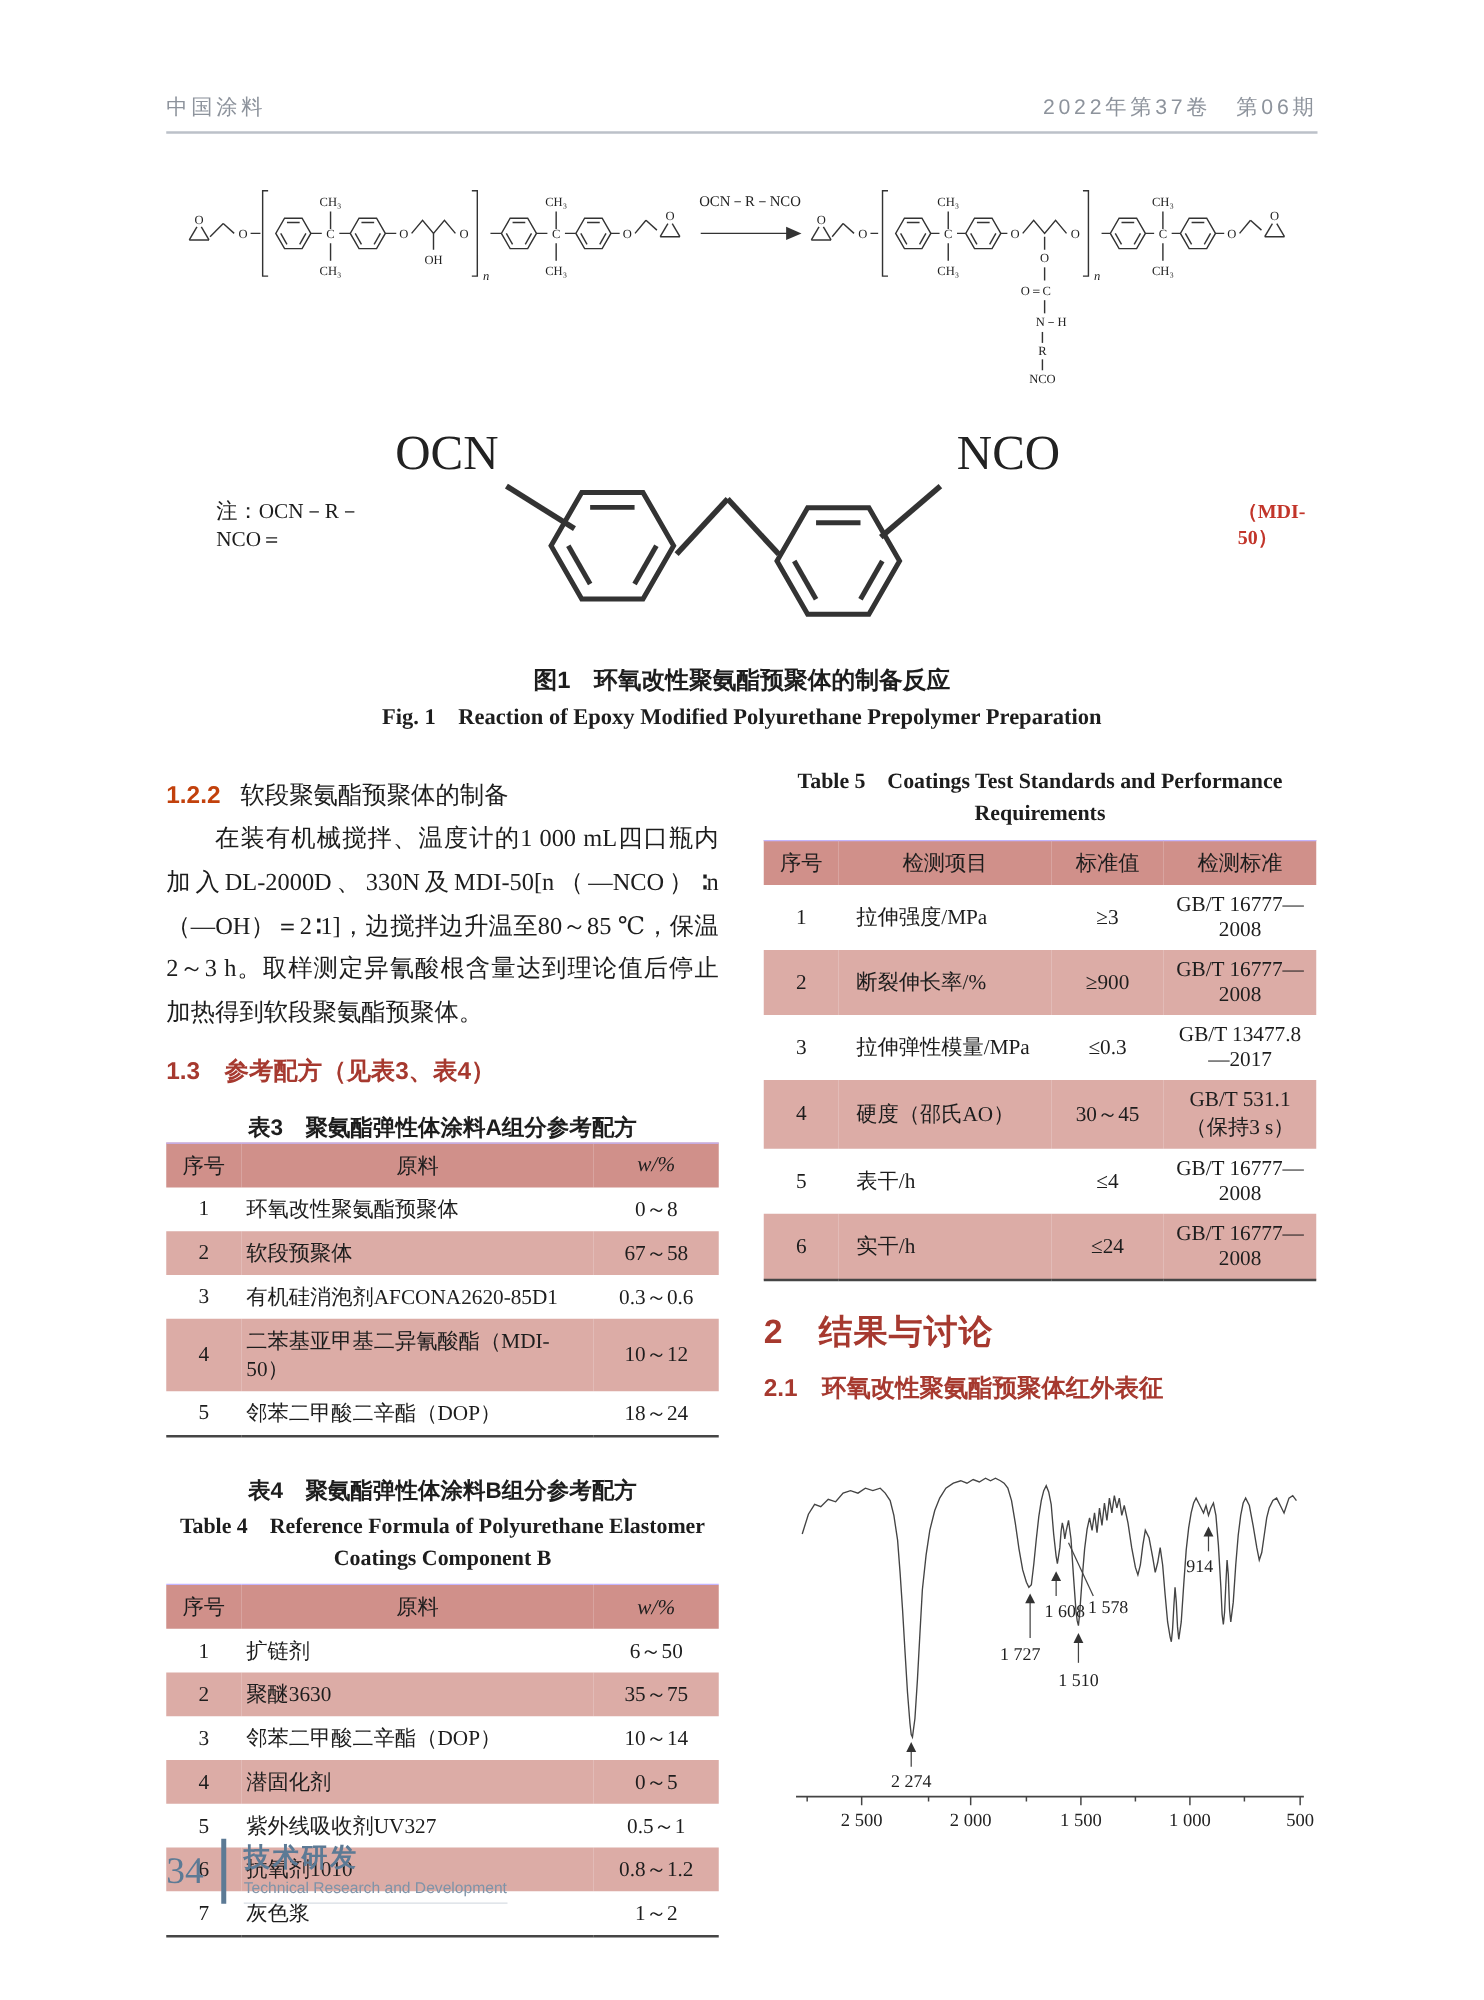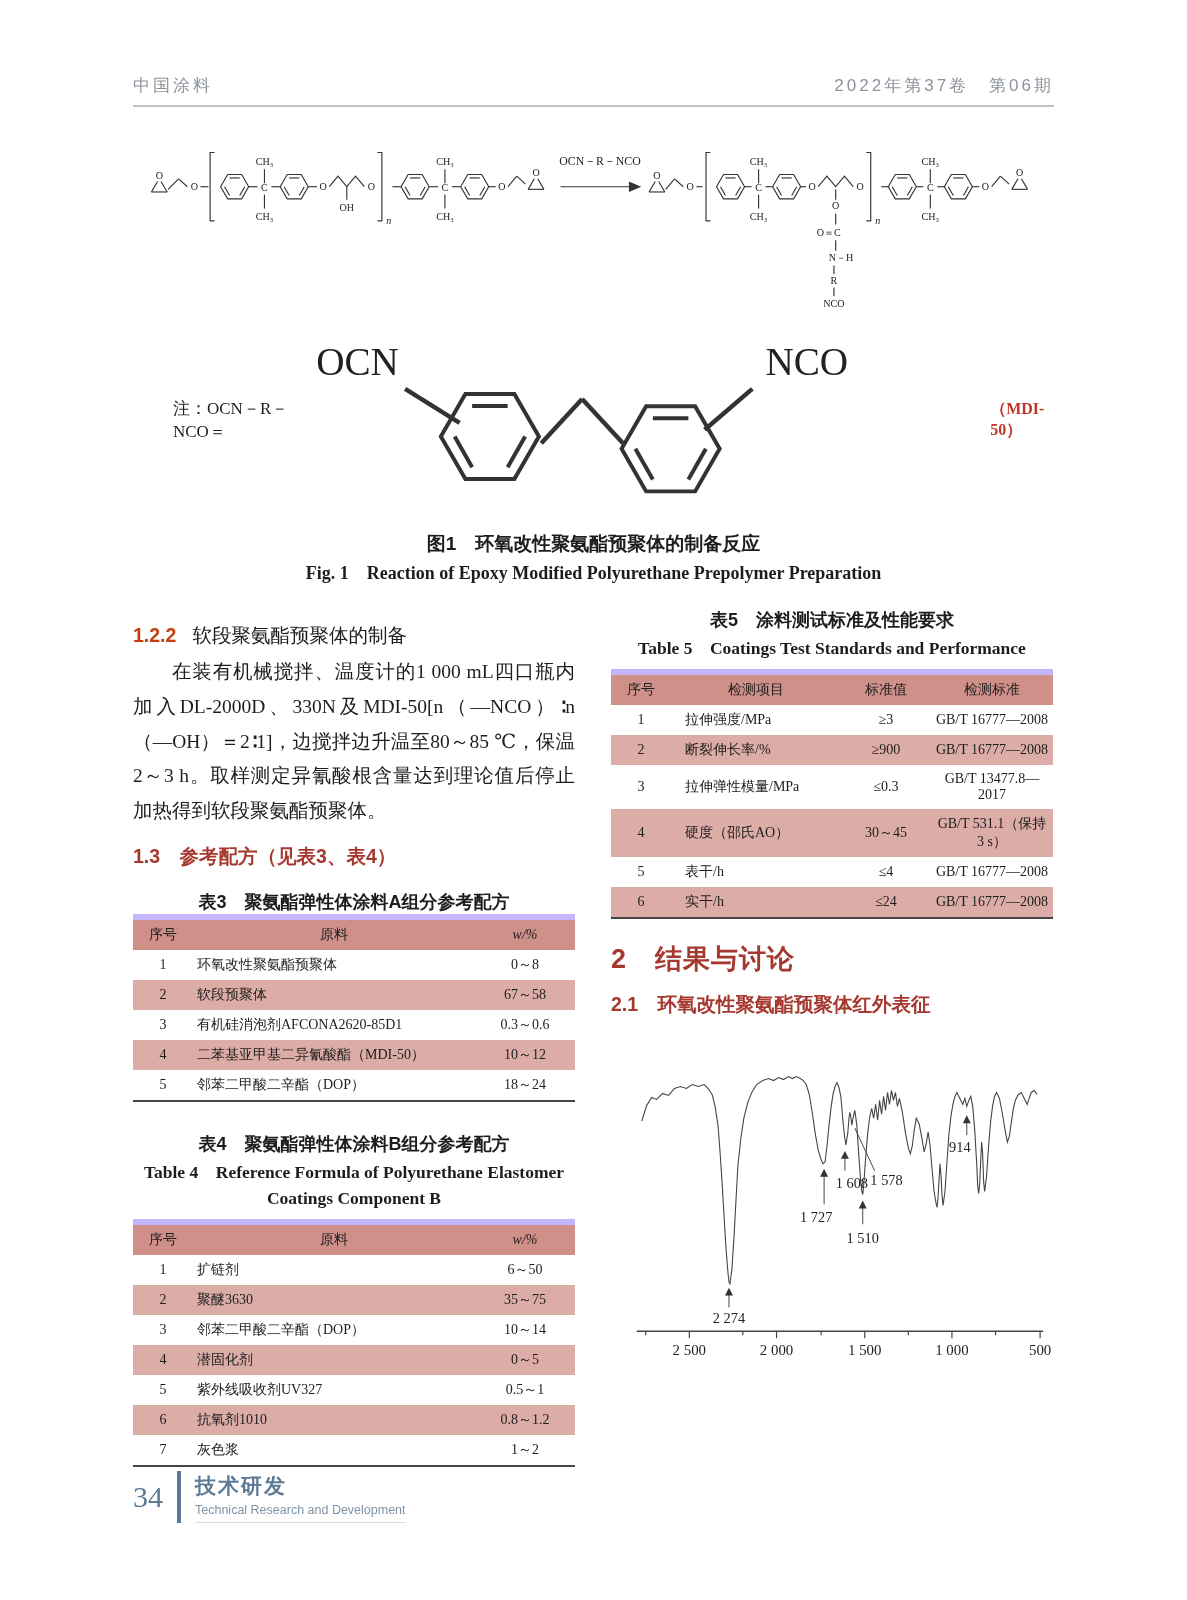--- a/index.html
+++ b/index.html
@@ -52,22 +52,22 @@
     font-size:19.5px;line-height:1.78;text-align:justify;
     text-indent:2em;margin:0 0 6px 0;
   }
   
   .tblcap-zh{
     text-align:center;font-weight:bold;font-size:18px;margin-top:20px;
     font-family:"Liberation Sans","DejaVu Sans",sans-serif;
   }
   .tblcap-en{text-align:center;font-weight:bold;font-size:17.5px;line-height:1.5;margin:3px 0 8px 0;}
   table.ptable{
-    width:100%;border-collapse:collapse;font-size:14px;
-    border-top:6px solid #c4b5fd;border-bottom:2px solid #454545;
+    width:100%;border-collapse:collapse;font-size:17px;
+    border-top:1px solid #c4b5fd;border-bottom:2px solid #454545;
   }
   table.ptable th{
     background:#d0908a;font-weight:normal;padding:6px 4px;text-align:center;
   }
   table.ptable td{padding:6px 4px;}
   table.ptable tbody tr:nth-child(even){background:#dcaca6;}
   td.c-num{text-align:center;width:52px;}
   td.c-name{text-align:left;padding-left:26px;}
   td.c-val{text-align:center;width:92px;}
   th.wita, .wita{font-style:italic;}
@@ -332,23 +332,23 @@
                 <td class="c-val">1～2</td>
               </tr>
 
           </tbody>
         </table>
 
       </div>
 
       <div class="col">
 
-        <div class="tblcap-zh" style="margin-top:0;">表5　涂料测试标准及性能要求</div>
         <div class="tblcap-en">
           <div>Table 5　Coatings Test Standards and Performance</div>
+          <div>Requirements</div>
         </div>
         <table class="ptable t5">
           <thead>
             <tr>
               <th>序号</th>
               <th>检测项目</th>
               <th>标准值</th>
               <th>检测标准</th>
             </tr>
           </thead>

